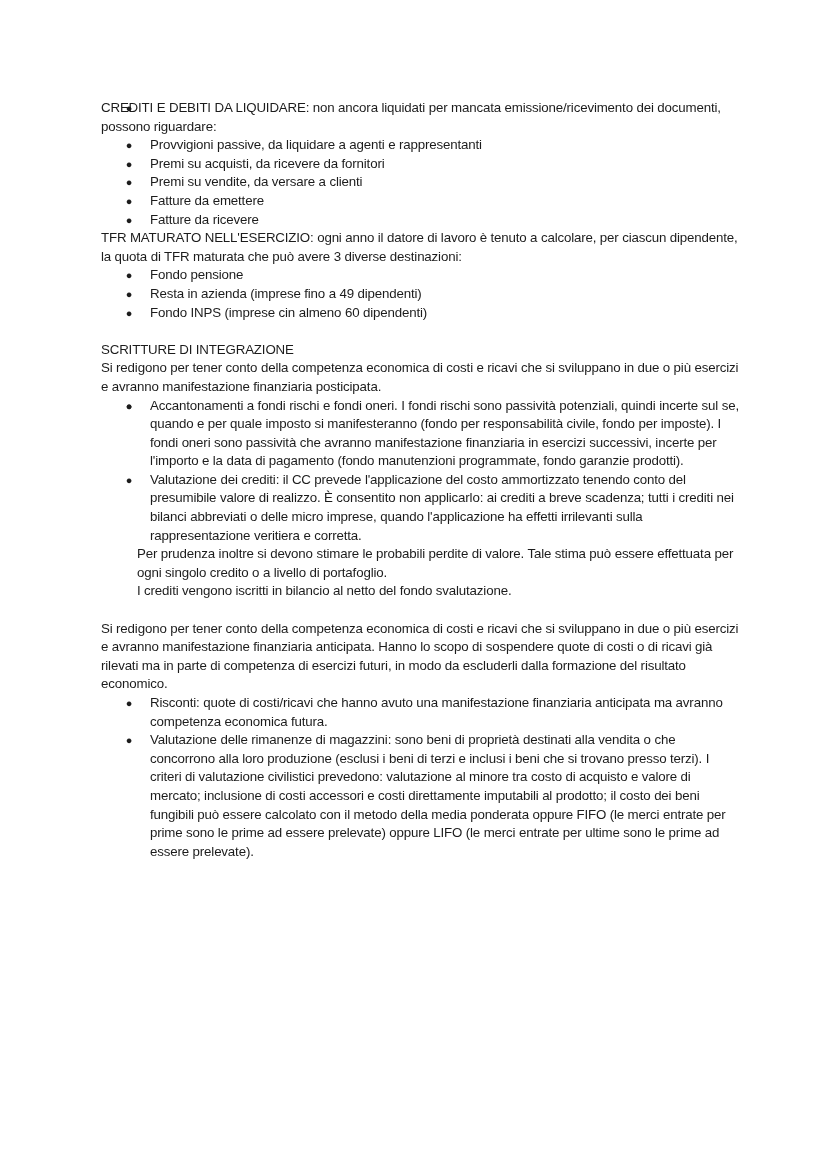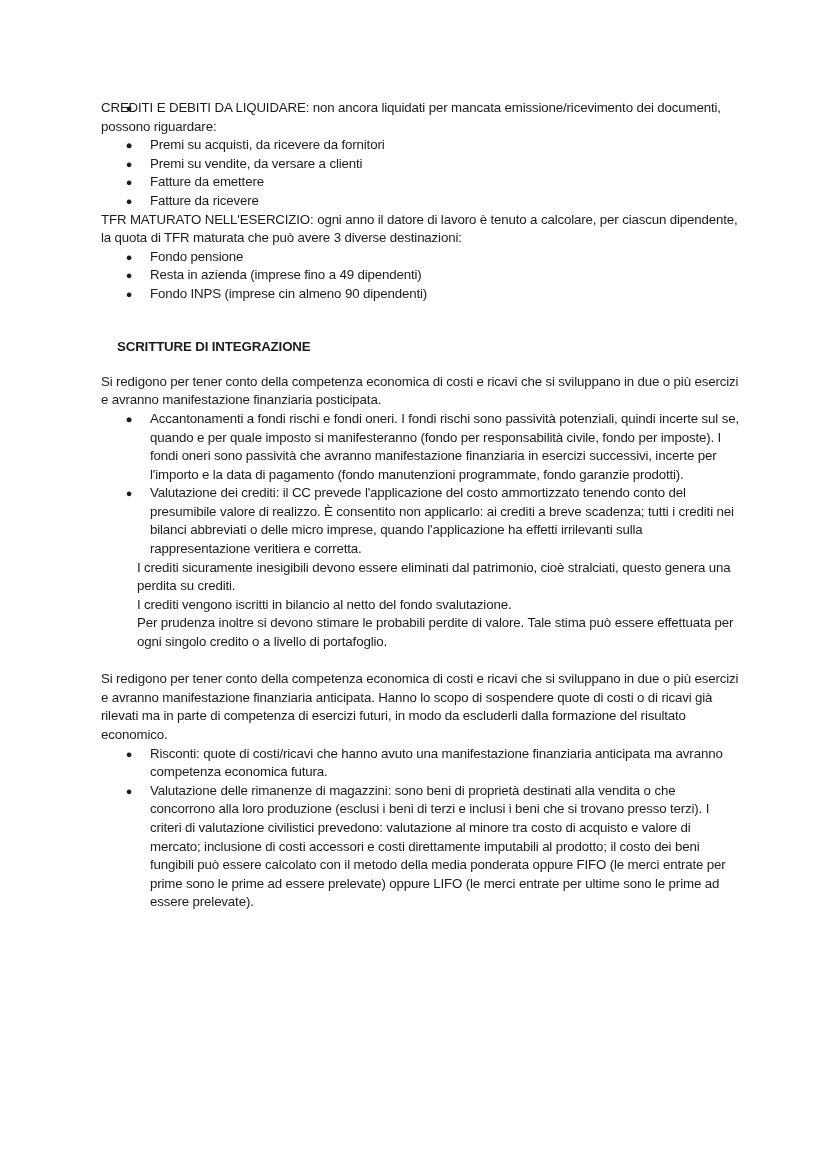--- a/index.html
+++ b/index.html
@@ -21,22 +21,22 @@
       top: 99px;
       width: 640px;
       font-size: 13.3px;
       line-height: 18.6px;
       letter-spacing: -0.15px;
     }
     .p {
       margin: 0;
     }
     .heading {
-      margin: 16px;
-      font-weight: bold;
+      margin: 0;
+      font-weight: normal;
     }
     .gap {
       height: 18.6px;
     }
     ul.bullets {
       list-style: none;
       margin: 0;
       padding: 0 0 0 49px;
     }
     ul.bullets li {
@@ -66,20 +66,21 @@
       <span class="bullet">●</span>
     </li>
   </ul>
 
   <p class="p">
     <span>CREDITI E DEBITI DA LIQUIDARE</span><span>: non ancora liquidati per mancata emissione/ricevimento dei documenti, possono riguardare:</span>
   </p>
   <ul class="bullets">
     <li>
       <span class="bullet">●</span>
+      <span>Provvigioni passive, da liquidare a agenti e rappresentanti</span>
     </li>
     <li>
       <span class="bullet">●</span>
       <span>Premi su acquisti, da ricevere da fornitori</span>
     </li>
     <li>
       <span class="bullet">●</span>
       <span>Premi su vendite, da versare a clienti</span>
     </li>
     <li>
@@ -99,21 +100,21 @@
     <li>
       <span class="bullet">●</span>
       <span>Fondo pensione</span>
     </li>
     <li>
       <span class="bullet">●</span>
       <span>Resta in azienda (imprese fino a 49 dipendenti)</span>
     </li>
     <li>
       <span class="bullet">●</span>
-      <span>Fondo INPS (imprese cin almeno 90 dipendenti)</span>
+      <span>Fondo INPS (imprese cin almeno 60 dipendenti)</span>
     </li>
   </ul>
 
 
   <div class="gap"></div>
 
   <p class="heading">SCRITTURE DI INTEGRAZIONE</p>
   <p class="p">Si redigono per tener conto della competenza economica di costi e ricavi che si sviluppano in due o più esercizi e avranno manifestazione finanziaria posticipata.</p>
   <ul class="bullets">
     <li>
@@ -121,23 +122,22 @@
     </li>
     <li>
       <span class="bullet">●</span>
       <span>Accantonamenti a fondi rischi e fondi oneri. I fondi rischi sono passività potenziali, quindi incerte sul se, quando e per quale imposto si manifesteranno (fondo per responsabilità civile, fondo per imposte). I fondi oneri sono passività che avranno manifestazione finanziaria in esercizi successivi, incerte per l'importo e la data di pagamento (fondo manutenzioni programmate, fondo garanzie prodotti).</span>
     </li>
     <li>
       <span class="bullet">●</span>
       <span>Valutazione dei crediti: il CC prevede l'applicazione del costo ammortizzato tenendo conto del presumibile valore di realizzo. È consentito non applicarlo: ai crediti a breve scadenza; tutti i crediti nei bilanci abbreviati o delle micro imprese, quando l'applicazione ha effetti irrilevanti sulla rappresentazione veritiera e corretta.</span>
     </li>
   </ul>
-  <p class="indent">I crediti sicuramente inesigibili devono essere eliminati dal patrimonio, cioè stralciati, questo genera una perdita su crediti.</p>
+  <p class="indent">Per prudenza inoltre si devono stimare le probabili perdite di valore. Tale stima può essere effettuata per ogni singolo credito o a livello di portafoglio.</p>
   <p class="indent">I crediti vengono iscritti in bilancio al netto del fondo svalutazione.</p>
-  <p class="indent">Per prudenza inoltre si devono stimare le probabili perdite di valore. Tale stima può essere effettuata per ogni singolo credito o a livello di portafoglio.</p>
 
   <div class="gap"></div>
 
   <p class="p">Si redigono per tener conto della competenza economica di costi e ricavi che si sviluppano in due o più esercizi e avranno manifestazione finanziaria anticipata. Hanno lo scopo di sospendere quote di costi o di ricavi già rilevati ma in parte di competenza di esercizi futuri, in modo da escluderli dalla formazione del risultato economico.</p>
   <ul class="bullets">
     <li>
       <span class="bullet">●</span>
       <span>Risconti: quote di costi/ricavi che hanno avuto una manifestazione finanziaria anticipata ma avranno competenza economica futura.</span>
     </li>
     <li>

